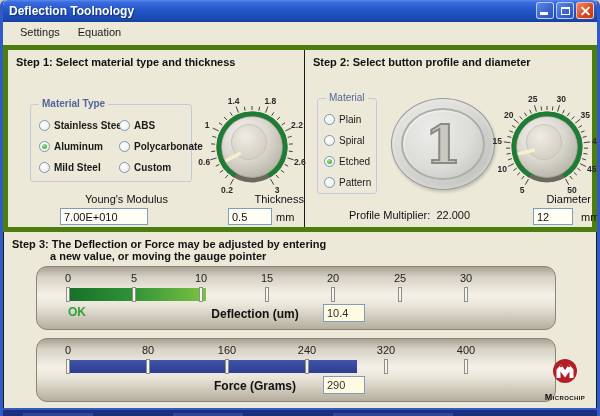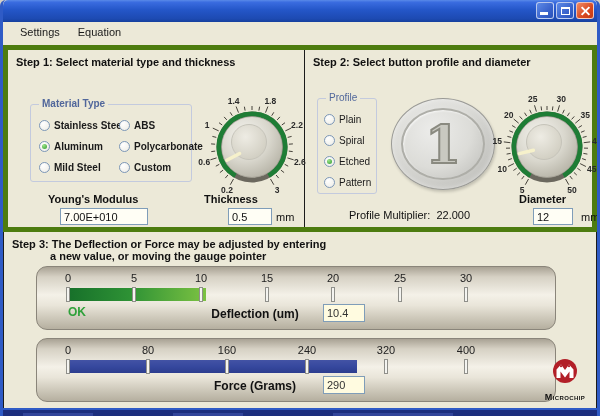--- a/index.html
+++ b/index.html
@@ -49,21 +49,21 @@
     background:radial-gradient(circle at 35% 30%,#fff,#ecebe4); position:relative; }
   .radio.sel::after{ content:""; position:absolute; inset:2px; border-radius:50%;
     background:radial-gradient(circle at 35% 30%,#9ce487,#2f9a32); }
   .rlabel{ font-size:10px; color:#1a1a1a; }
   
   .knob{ position:absolute; width:104px; height:116px; overflow:visible; }
   .knob text{ font-family:"Liberation Sans","DejaVu Sans",sans-serif; }
   #knob-thickness{ left:192px; top:39px; }
   #knob-diameter{ left:190px; top:39px; }
   
-  .fld-label{ position:absolute; font-size:11px; font-weight:bold; color:#111; text-align:left; }
+  .fld-label{ position:absolute; font-size:11px; font-weight:normal; color:#111; text-align:right; }
   .fld{ position:absolute; height:17px; border:1px solid #7f9db9; background:#fffef5;
     font-size:11px; padding-left:3px; color:#111; font-family:inherit; }
   .unit{ position:absolute; font-size:11px; color:#111; }
   .pm-line{ position:absolute; left:44px; top:159px; font-size:11px; color:#111; }
   
   .coin{ position:absolute; left:86px; top:48px; width:104px; height:92px; border-radius:50%;
     background:radial-gradient(ellipse at 40% 35%,#ececea 0%,#dcdcd8 45%,#b8b8b4 85%,#a4a4a0 100%);
     border:1px solid #9a9a96; box-shadow:inset 0 0 6px rgba(255,255,255,.6),1px 2px 3px rgba(0,0,0,.18); }
   .coin-ring{ position:absolute; inset:9px; border-radius:50%; border:2px solid #aeaea8;
     box-shadow:inset 1px 1px 2px rgba(255,255,255,.7); }
@@ -95,20 +95,21 @@
   
   .taskstrip{ position:absolute; left:0; right:0; bottom:0; height:8px; background:#1c2e7e;
     border-top:2px solid #2f5bc6; }
   .tseg{ position:absolute; top:3px; height:4px; width:70px; background:#3c50a8; opacity:.7; }
 </style>
 </head>
 <body>
 
 <div class="window">
   <div class="titlebar">
+    <span class="title">Deflection Toolnology</span>
     <div class="winbtns">
       <div class="wbtn">
           <span class="glyph-min"></span>
         </div>
       <div class="wbtn">
           <span class="glyph-max"></span>
         </div>
       <div class="wbtn close">
           <span class="xbar x1"></span>
           <span class="xbar x2"></span>
@@ -213,21 +214,21 @@
         <div class="fld-label" style="left:40px; top:143px; width:120px;">Young's Modulus</div>
         <input class="fld" style="left: 52px; top: 158px; width: 88px;" value="7.00E+010">
         <div class="fld-label" style="left:196px; top:143px; width:100px;">Thickness</div>
         <input class="fld" style="left: 220px; top: 158px; width: 44px;" value="0.5">
         <span class="unit" style="left:268px; top:161px;">mm</span>
       </div>
 
       <div class="panel step2">
         <div class="heading">Step 2: Select button profile and diameter</div>
         <div class="groupbox gb-profile">
-          <span class="gb-caption">Profile</span>
+          <span class="gb-caption">Material</span>
           <div class="prof-col" id="profile-options">
               <div class="radio-row">
                 <span class="radio "></span>
                 <span class="rlabel">Plain</span>
               </div>
               <div class="radio-row">
                 <span class="radio "></span>
                 <span class="rlabel">Spiral</span>
               </div>
               <div class="radio-row">

